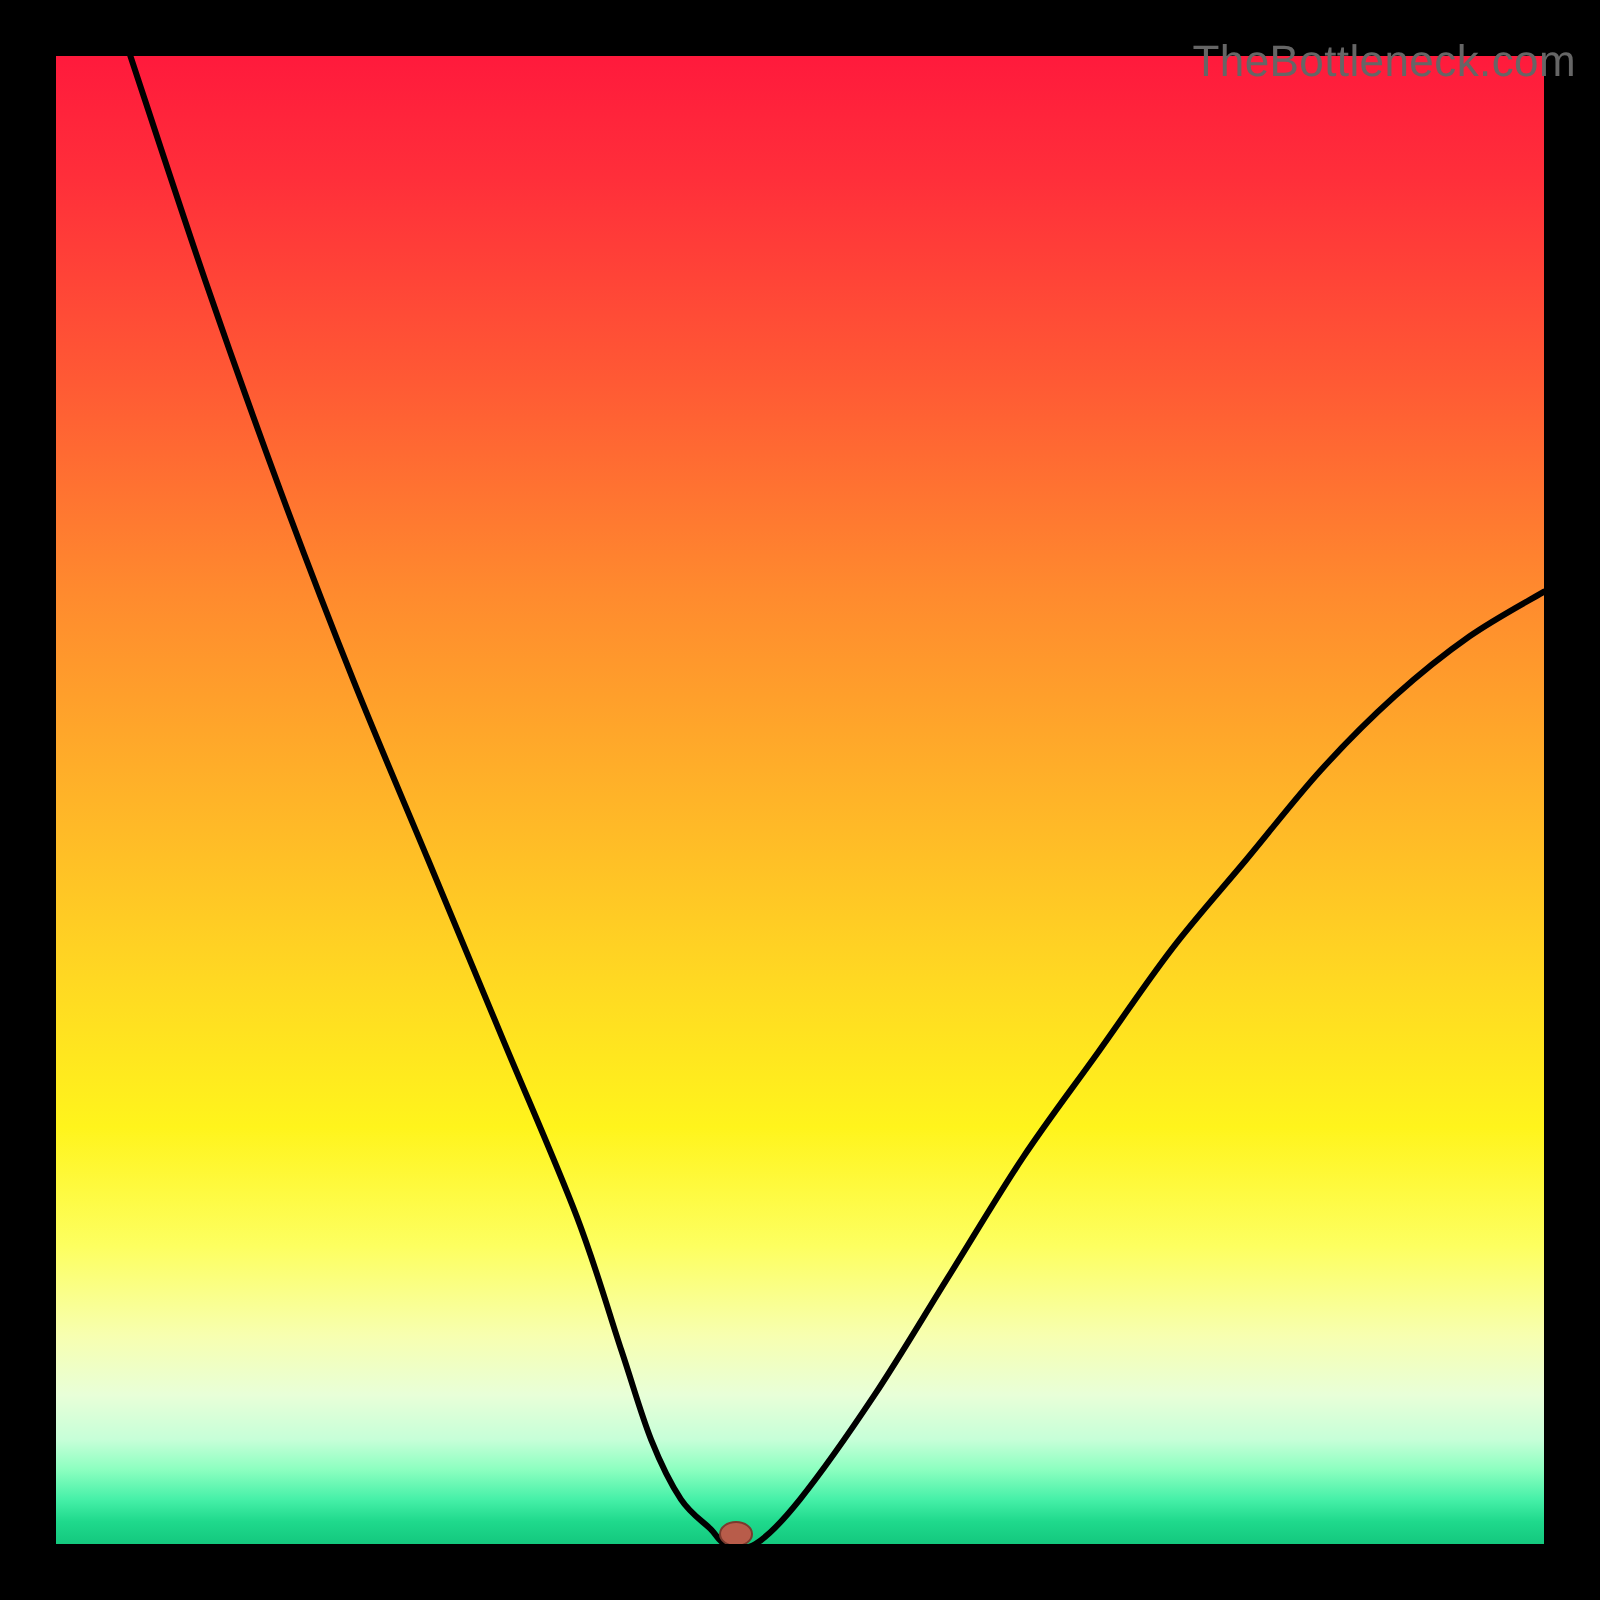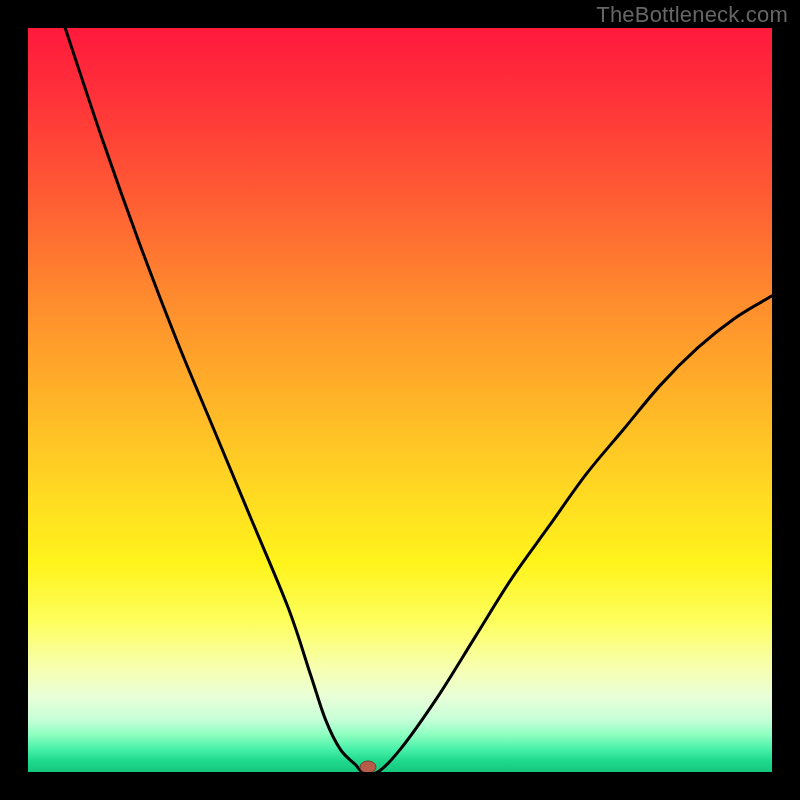--- a/index.html
+++ b/index.html
@@ -11,21 +11,21 @@
     overflow: hidden;
     font-family: Arial, Helvetica, sans-serif;
   }
   .frame {
     position: relative;
     width: 800px;
     height: 800px;
   }
   .watermark {
     position: absolute;
-    top: 2px;
+    top: 18px;
     right: 12px;
     color: #666;
     font-size: 22px;
     letter-spacing: 0.2px;
     z-index: 10;
     user-select: none;
   }
   .plot-area {
     position: absolute;
     left: 28px;

